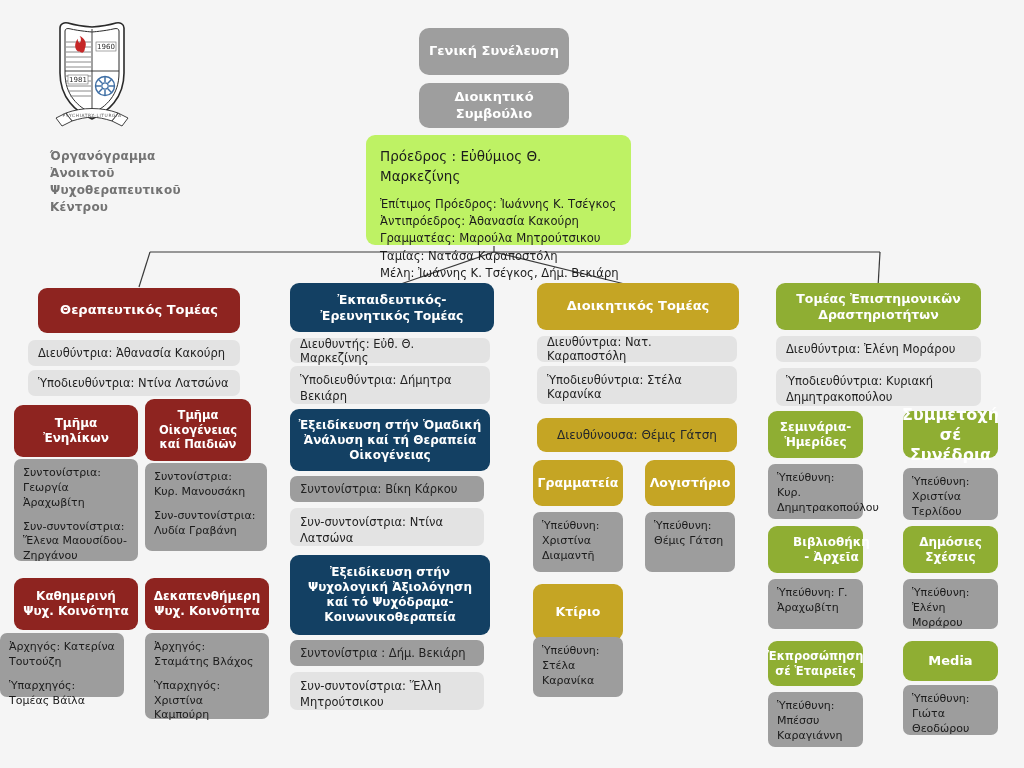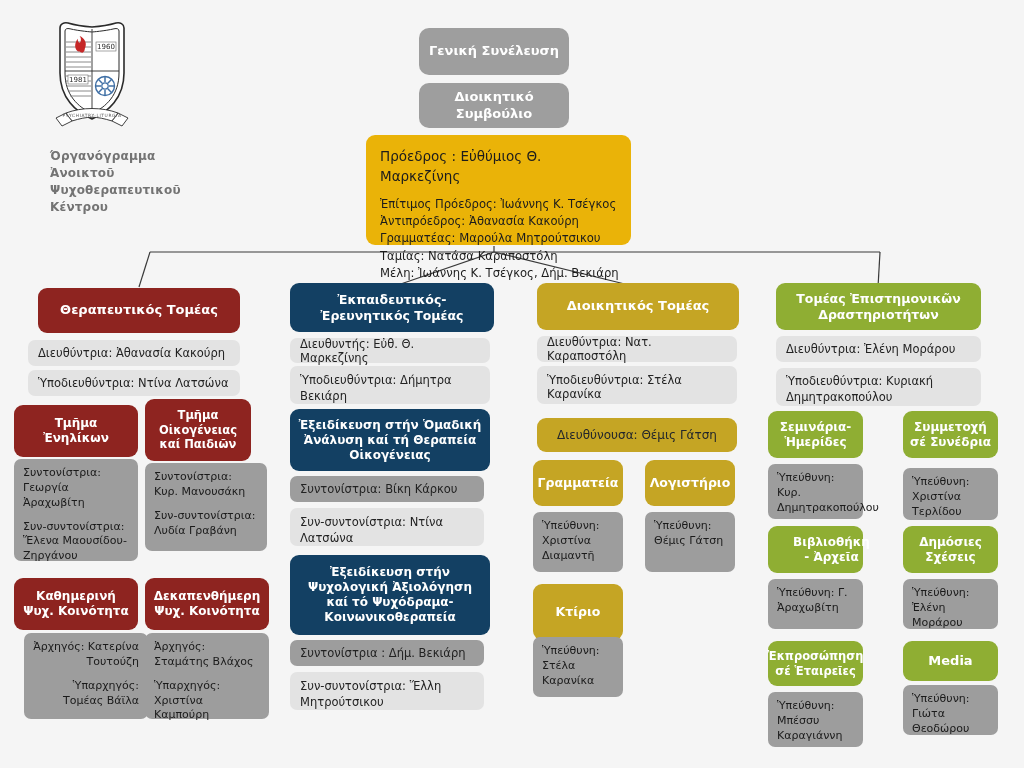--- a/index.html
+++ b/index.html
@@ -46,21 +46,21 @@
   .infodark p{margin:0;}
   .infodark p + p{margin-top:9px;}
 
   .c-red{background:#8e2420;}
   .c-blue{background:#134063;}
   .c-gold{background:#c5a524;}
   .c-green{background:#8fae33;}
 
   
   #board-panel{
-    background:#eab308;color:#1c1c1c;border-radius:9px;
+    background:#bef264;color:#1c1c1c;border-radius:9px;
     padding:11px 14px;font-size:11.6px;line-height:1.5;
   }
   #board-president{font-size:13.5px;margin:0 0 9px 0;}
   #board-panel ul{list-style:none;margin:0;padding:0;}
   #board-panel li{white-space:nowrap;}
 
   svg.lines{position:absolute;left:0;top:0;width:1024px;height:768px;pointer-events:none;}
 </style>
 </head>
 <body>
@@ -182,21 +182,21 @@
   <div class="box hdr c-red" style="left:145px;top:399px;width:106px;height:62px;font-size:11.5px;white-space:pre-line;">Τμῆμα
 Οἰκογένειας
 καί Παιδιῶν</div>
   <div class="abs infodark" style="left:145px;top:463px;width:122px;height:88px;">
     <p>Συντονίστρια: Κυρ. Μανουσάκη</p>
     <p>Συν-συντονίστρια: Λυδία Γραβάνη</p>
   </div>
 
   <div class="box hdr c-red" style="left:14px;top:578px;width:124px;height:52px;font-size:12px;white-space:pre-line;">Καθημερινή
 Ψυχ. Κοινότητα</div>
-  <div class="abs infodark" style="left:24px;top:633px;width:124px;height:86px;text-align:right;">
+  <div class="abs infodark" style="left:0;top:633px;width:124px;height:64px;">
     <p>Ἀρχηγός: Κατερίνα Τουτούζη</p>
     <p>Ὑπαρχηγός:  Τομέας Βάϊλα</p>
   </div>
 
   <div class="box hdr c-red" style="left:145px;top:578px;width:124px;height:52px;font-size:12px;white-space:pre-line;">Δεκαπενθήμερη
 Ψυχ. Κοινότητα</div>
   <div class="abs infodark" style="left:145px;top:633px;width:124px;height:86px;">
     <p>Ἀρχηγός: Σταμάτης Βλάχος</p>
     <p>Ὑπαρχηγός: Χριστίνα Καμπούρη</p>
   </div>
@@ -239,21 +239,21 @@
 Δραστηριοτήτων</div>
   <div class="abs infolight" style="left:776px;top:336px;width:205px;height:26px;">Διευθύντρια: Ἐλένη Μοράρου</div>
   <div class="abs infolight" style="left:776px;top:368px;width:205px;height:38px;align-items:flex-start;padding-top:6px;line-height:1.35;">Ὑποδιευθύντρια: Κυριακή Δημητρακοπούλου</div>
 
   <div class="box hdr c-green" style="left:768px;top:411px;width:95px;height:47px;font-size:12px;white-space:pre-line;">Σεμινάρια-
 Ἡμερίδες</div>
   <div class="abs infodark" style="left:768px;top:464px;width:95px;height:55px;">
     <p>Ὑπεύθυνη: Κυρ. Δημητρακοπούλου</p>
   </div>
 
-  <div class="box hdr c-green" style="left:903px;top:411px;width:95px;height:47px;font-size:12px;white-space:pre-line;">Συμμετοχή
+  <div class="box hdr c-green" style="left:903px;top:411px;width:95px;height:47px;font-size:16px;white-space:pre-line;">Συμμετοχή
 σέ Συνέδρια</div>
   <div class="abs infodark" style="left:903px;top:468px;width:95px;height:52px;">
     <p>Ὑπεύθυνη: Χριστίνα Τερλίδου</p>
   </div>
 
   <div class="box hdr c-green" style="left:768px;top:526px;width:95px;height:47px;font-size:12px;white-space:pre-line;padding-left:32px;">Βιβλιοθήκη
 - Ἀρχεῖα</div>
   <div class="abs infodark" style="left:768px;top:579px;width:95px;height:50px;">
     <p>Ὑπεύθυνη: Γ. Ἀραχωβίτη</p>
   </div>

